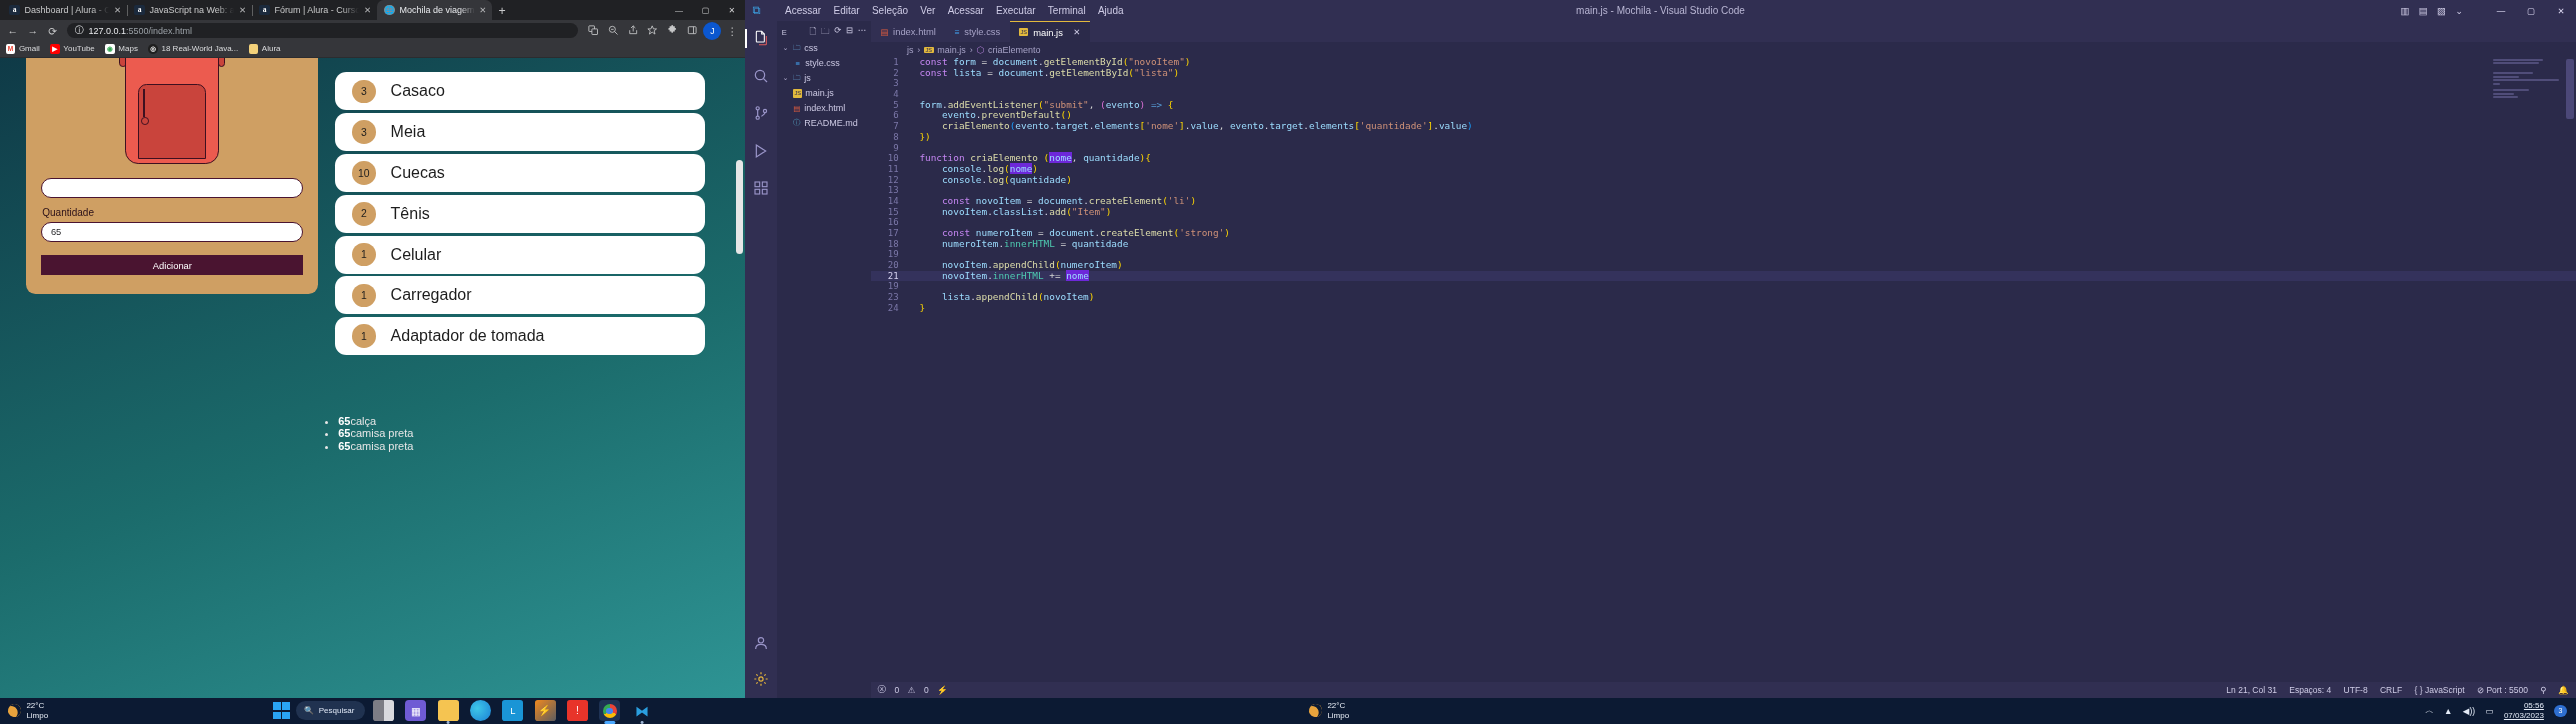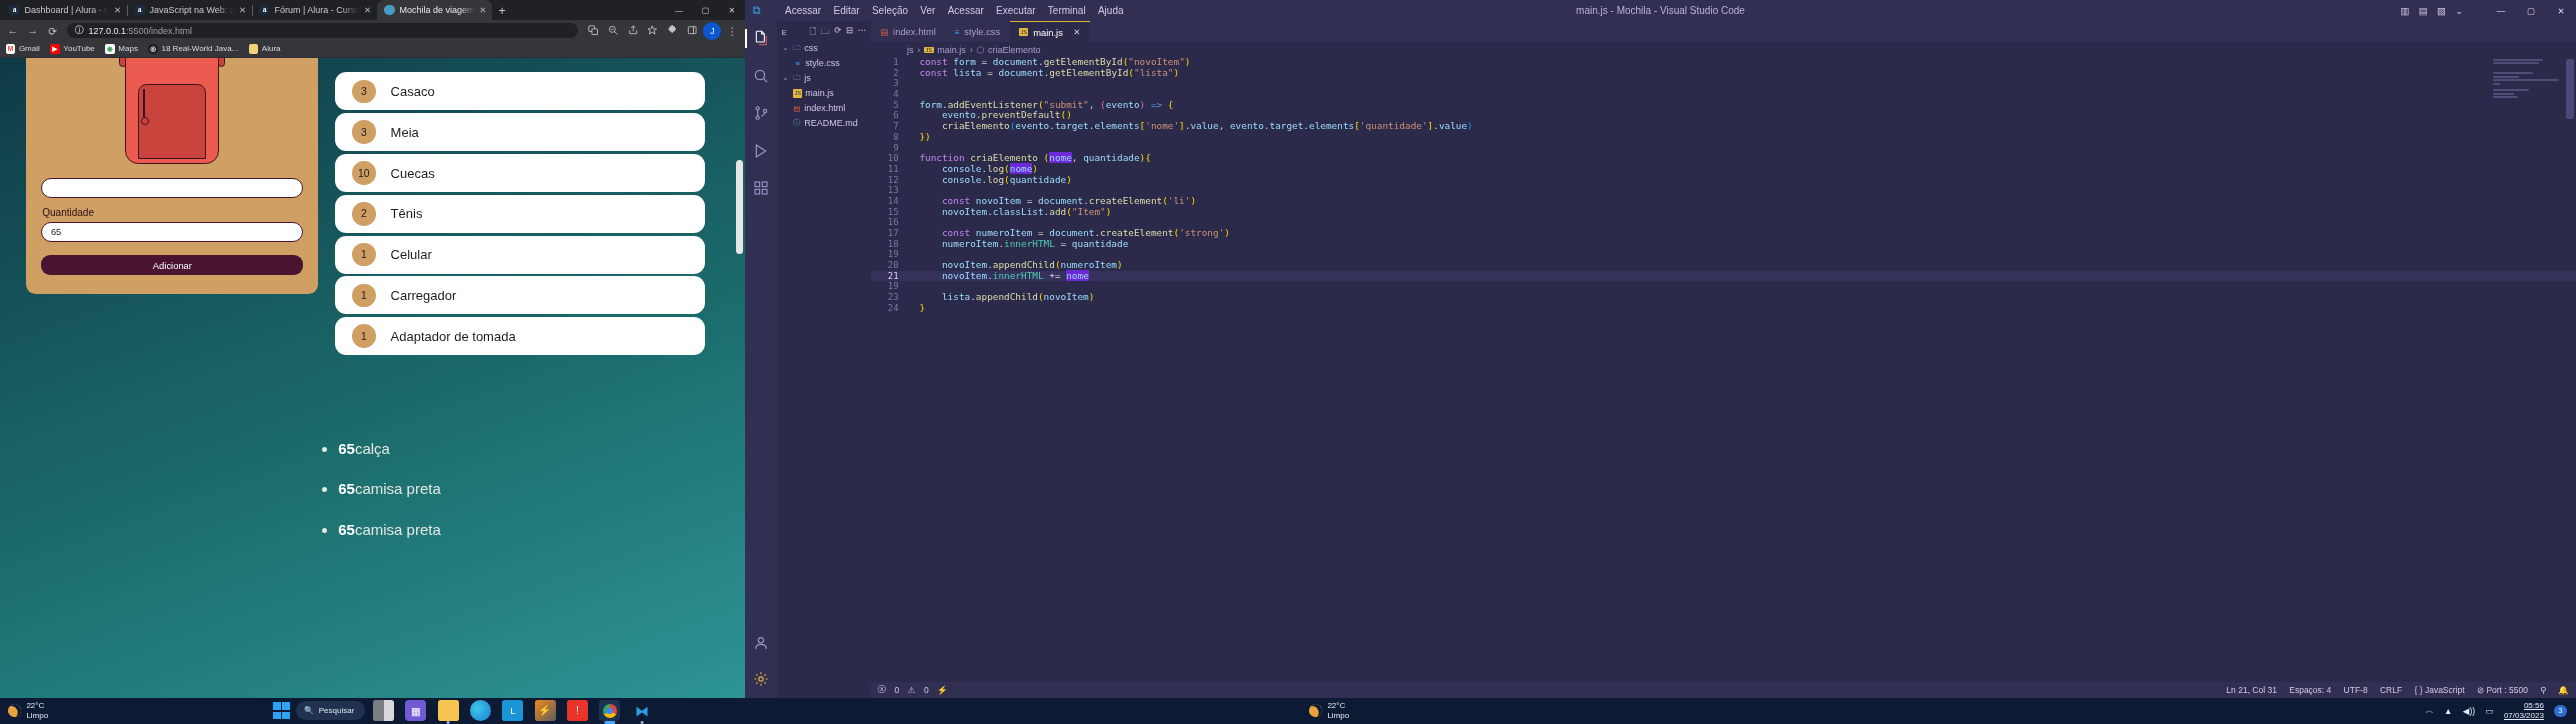--- a/index.html
+++ b/index.html
@@ -124,45 +124,45 @@
     width: 5.7px; height: 5.7px; border: 1.4px solid #3d1020; border-radius: 50%;
   }
   .fl { display: block; font-size: 10px; color: #2a1018; margin: 9.4px 0 3.8px 0.9px; }
   .fi {
     width: 100%; height: 20px; background: #fff; border: 1.4px solid #4a1430;
     border-radius: 10.4px; padding: 0 8.5px; font-size: 9.4px; color: #27272a;
     font-family: "Liberation Sans", sans-serif; display: flex; align-items: center;
   }
   .btn-add {
     width: 100%; height: 20px; margin-top: 13.2px; background: #4a1430;
-    color: #fff; border: none; border-radius: 9px; font-size: 9.4px;
+    color: #fff; border: none; border-radius: 0; font-size: 9.4px;
     font-family: "Liberation Sans", sans-serif; cursor: pointer;
     display: flex; align-items: center; justify-content: center;
   }
 
   .list-col {
     position: absolute; left: 335px; top: -9.4px; width: 370px;
   }
   .li-card {
     display: flex; align-items: center; gap: 15px;
     background: #fff; border-radius: 11.3px; height: 38px;
     margin-bottom: 2.8px; padding-left: 17px;
   }
   .li-num {
     width: 23.6px; height: 23.6px; border-radius: 50%; background: #cf9f63;
     color: #1d1d1d; font-size: 10.4px; display: flex;
     align-items: center; justify-content: center; flex: 0 0 23.6px;
   }
-  .li-label { font-size: 13px; color: #1d1d1d; }
+  .li-label { font-size: 16px; color: #1d1d1d; }
 
   .plain-list {
     position: absolute; left: 325px; top: 357px; list-style: disc;
     padding-left: 13.2px; color: #d9d9d9;
   }
-  .plain-list li { font-size: 15px; color: #e6e6e6; line-height: 12.3px; margin-top: 28px; }
+  .plain-list li { font-size: 11px; color: #e6e6e6; line-height: 12.3px; }
   .plain-list li b { color: #fff; font-weight: bold; }
 
   .vscrollbar {
     position: absolute; right: 1.9px; top: 102px; width: 7.5px; height: 94px;
     background: #e6e6e6; border-radius: 3.8px;
   }
   .vscroll-arrow {
     position: absolute; right: 0.9px; top: 102px; width: 9.4px; height: 9.4px;
     color: #3c3c3c; font-size: 6.6px; text-align: center;
   }

